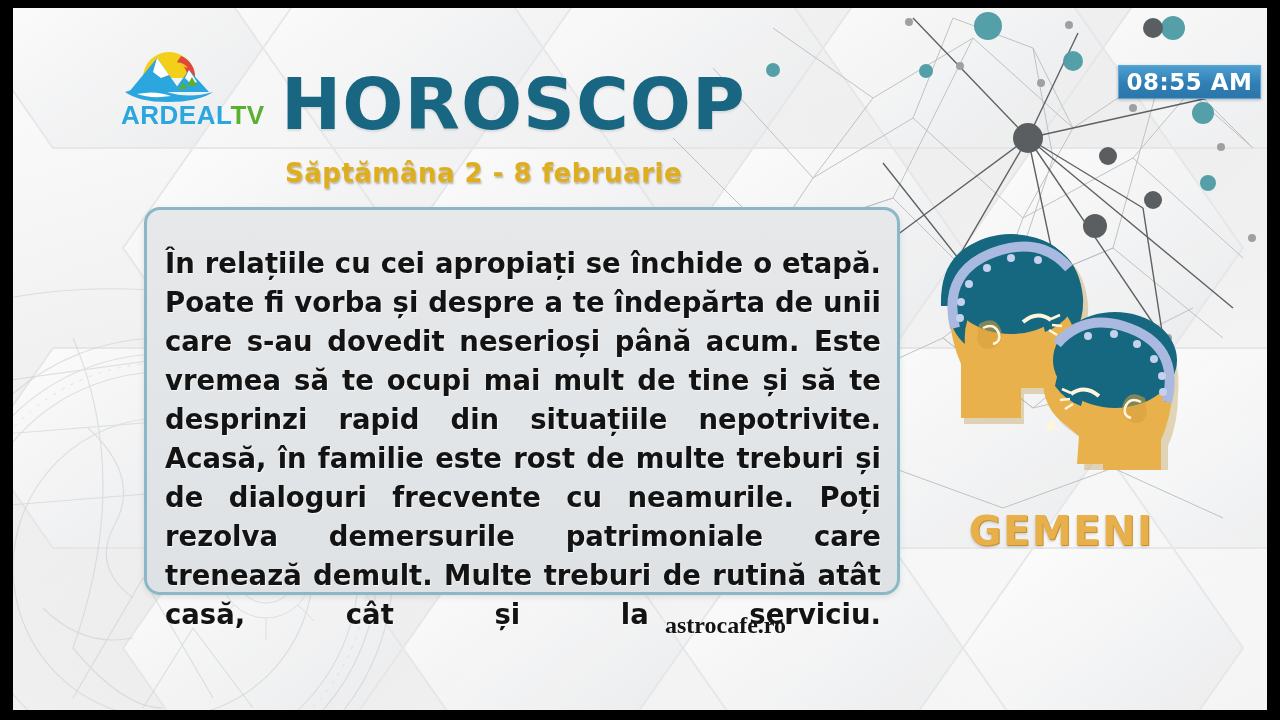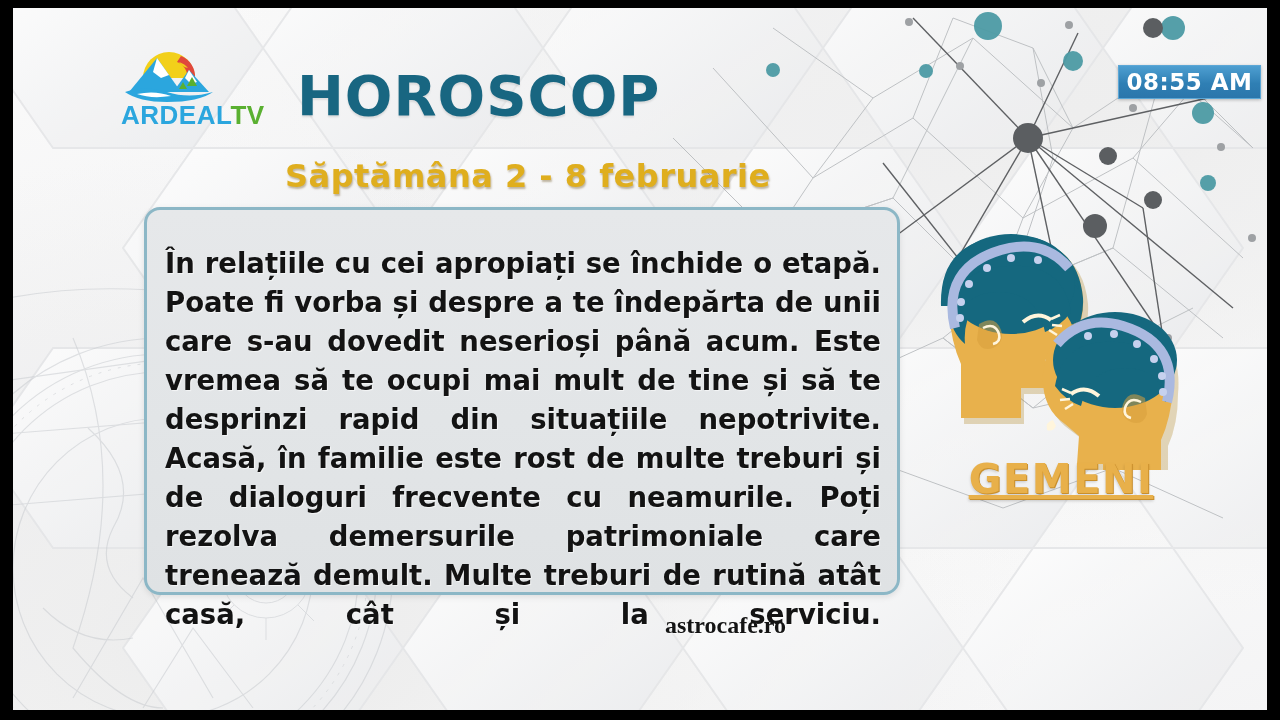--- a/index.html
+++ b/index.html
@@ -26,29 +26,29 @@
   
   .logo{position:absolute;left:72px;top:36px;width:170px;height:100px;}
   .logo .mark{position:absolute;left:38px;top:0;width:92px;height:60px;}
   .logo .word{position:absolute;left:0;top:58px;width:170px;text-align:center;
     font-size:26px;font-weight:bold;letter-spacing:.5px;line-height:1;}
   .logo .word .a{color:#2ba6de;margin-left:36px;}
   .logo .word .t{color:#5ab031;margin-top:12px;}
 
   
   .title{
-    position:absolute;left:284px;top:60px;
-    font-size:56px;font-weight:bold;letter-spacing:1px;line-height:1;
+    position:absolute;left:268px;top:60px;
+    font-size:72px;font-weight:bold;letter-spacing:1px;line-height:1;
     color:#186681;
     text-shadow:0 2px 2px rgba(0,0,0,.10);
     font-family:"DejaVu Sans",sans-serif;
   }
   .subtitle{
     position:absolute;left:272px;top:152px;
-    font-size:32px;font-weight:bold;line-height:1;letter-spacing:.5px;
+    font-size:26px;font-weight:bold;line-height:1;letter-spacing:.5px;
     color:#dfae1e;
     text-shadow:1px 2px 2px rgba(90,60,0,.35);
     font-family:"DejaVu Sans",sans-serif;
   }
 
   
   .clock{
     position:absolute;left:1105px;top:57px;width:141px;height:32px;
     background:linear-gradient(180deg,#4e9fd1 0%,#2f7fb4 55%,#2b76ab 100%);
     border:1px solid #5ca7d6;
@@ -70,26 +70,25 @@
     color:#131313;font-weight:bold;font-size:27.5px;line-height:39px;
     text-align:justify;text-shadow:1px 1px 1px rgba(255,255,255,.65);
     font-family:"DejaVu Sans",sans-serif;
     hyphens:none;
   }
   .panel-text::after{content:"";display:inline-block;width:100%;}
 
   
   .sign-art{position:absolute;left:898px;top:212px;width:300px;height:250px;}
   .sign-name{
-    position:absolute;left:898px;top:448px;width:300px;text-align:center;
+    position:absolute;left:898px;top:500px;width:300px;text-align:center;
     font-size:40px;font-weight:bold;letter-spacing:1.5px;
     color:#e8b04a;
     text-shadow:1px 1px 0 #c98f2c, 0 2px 3px rgba(0,0,0,.18);
     font-family:"DejaVu Sans",sans-serif;
-    text-decoration:underline;
   }
 
   
   .credit{
     position:absolute;left:652px;top:604px;
     font-size:24px;font-weight:bold;color:#141414;
     text-shadow:1px 1px 1px rgba(255,255,255,.7);
     font-family:Liberation Serif, serif;
   }
 </style>

